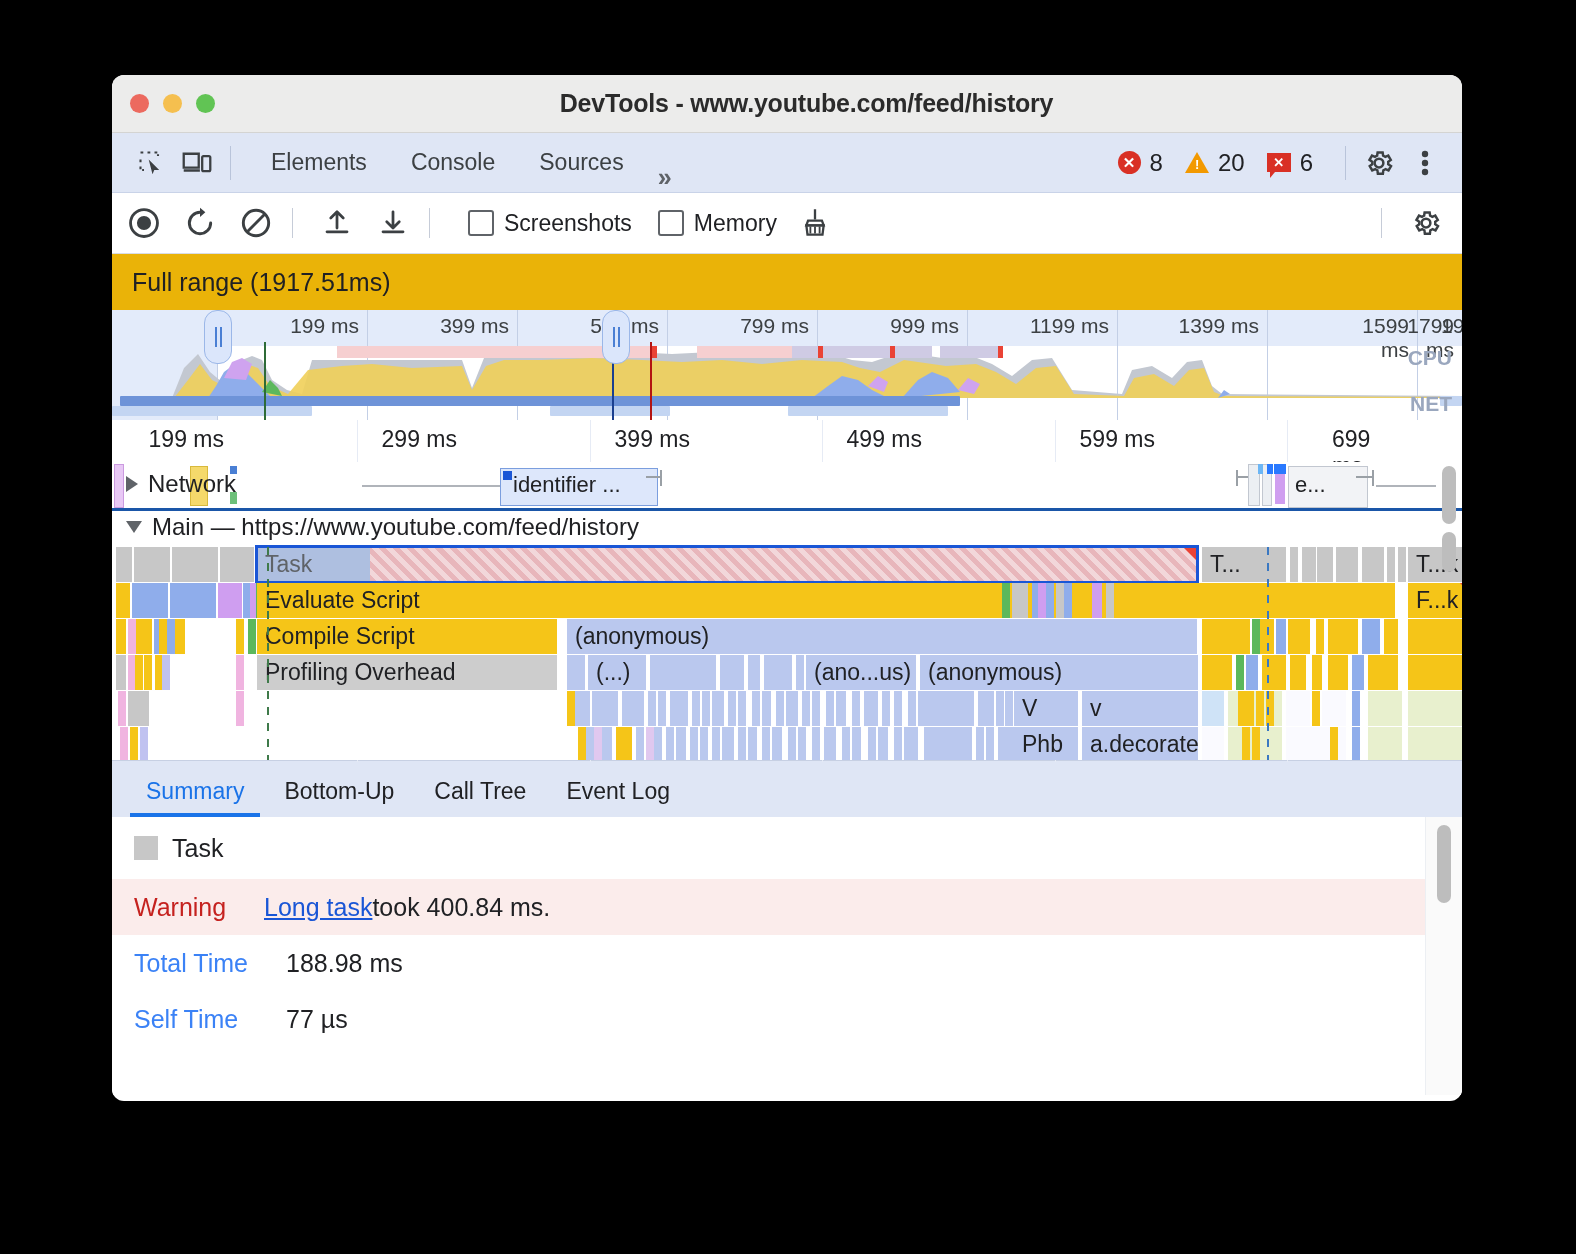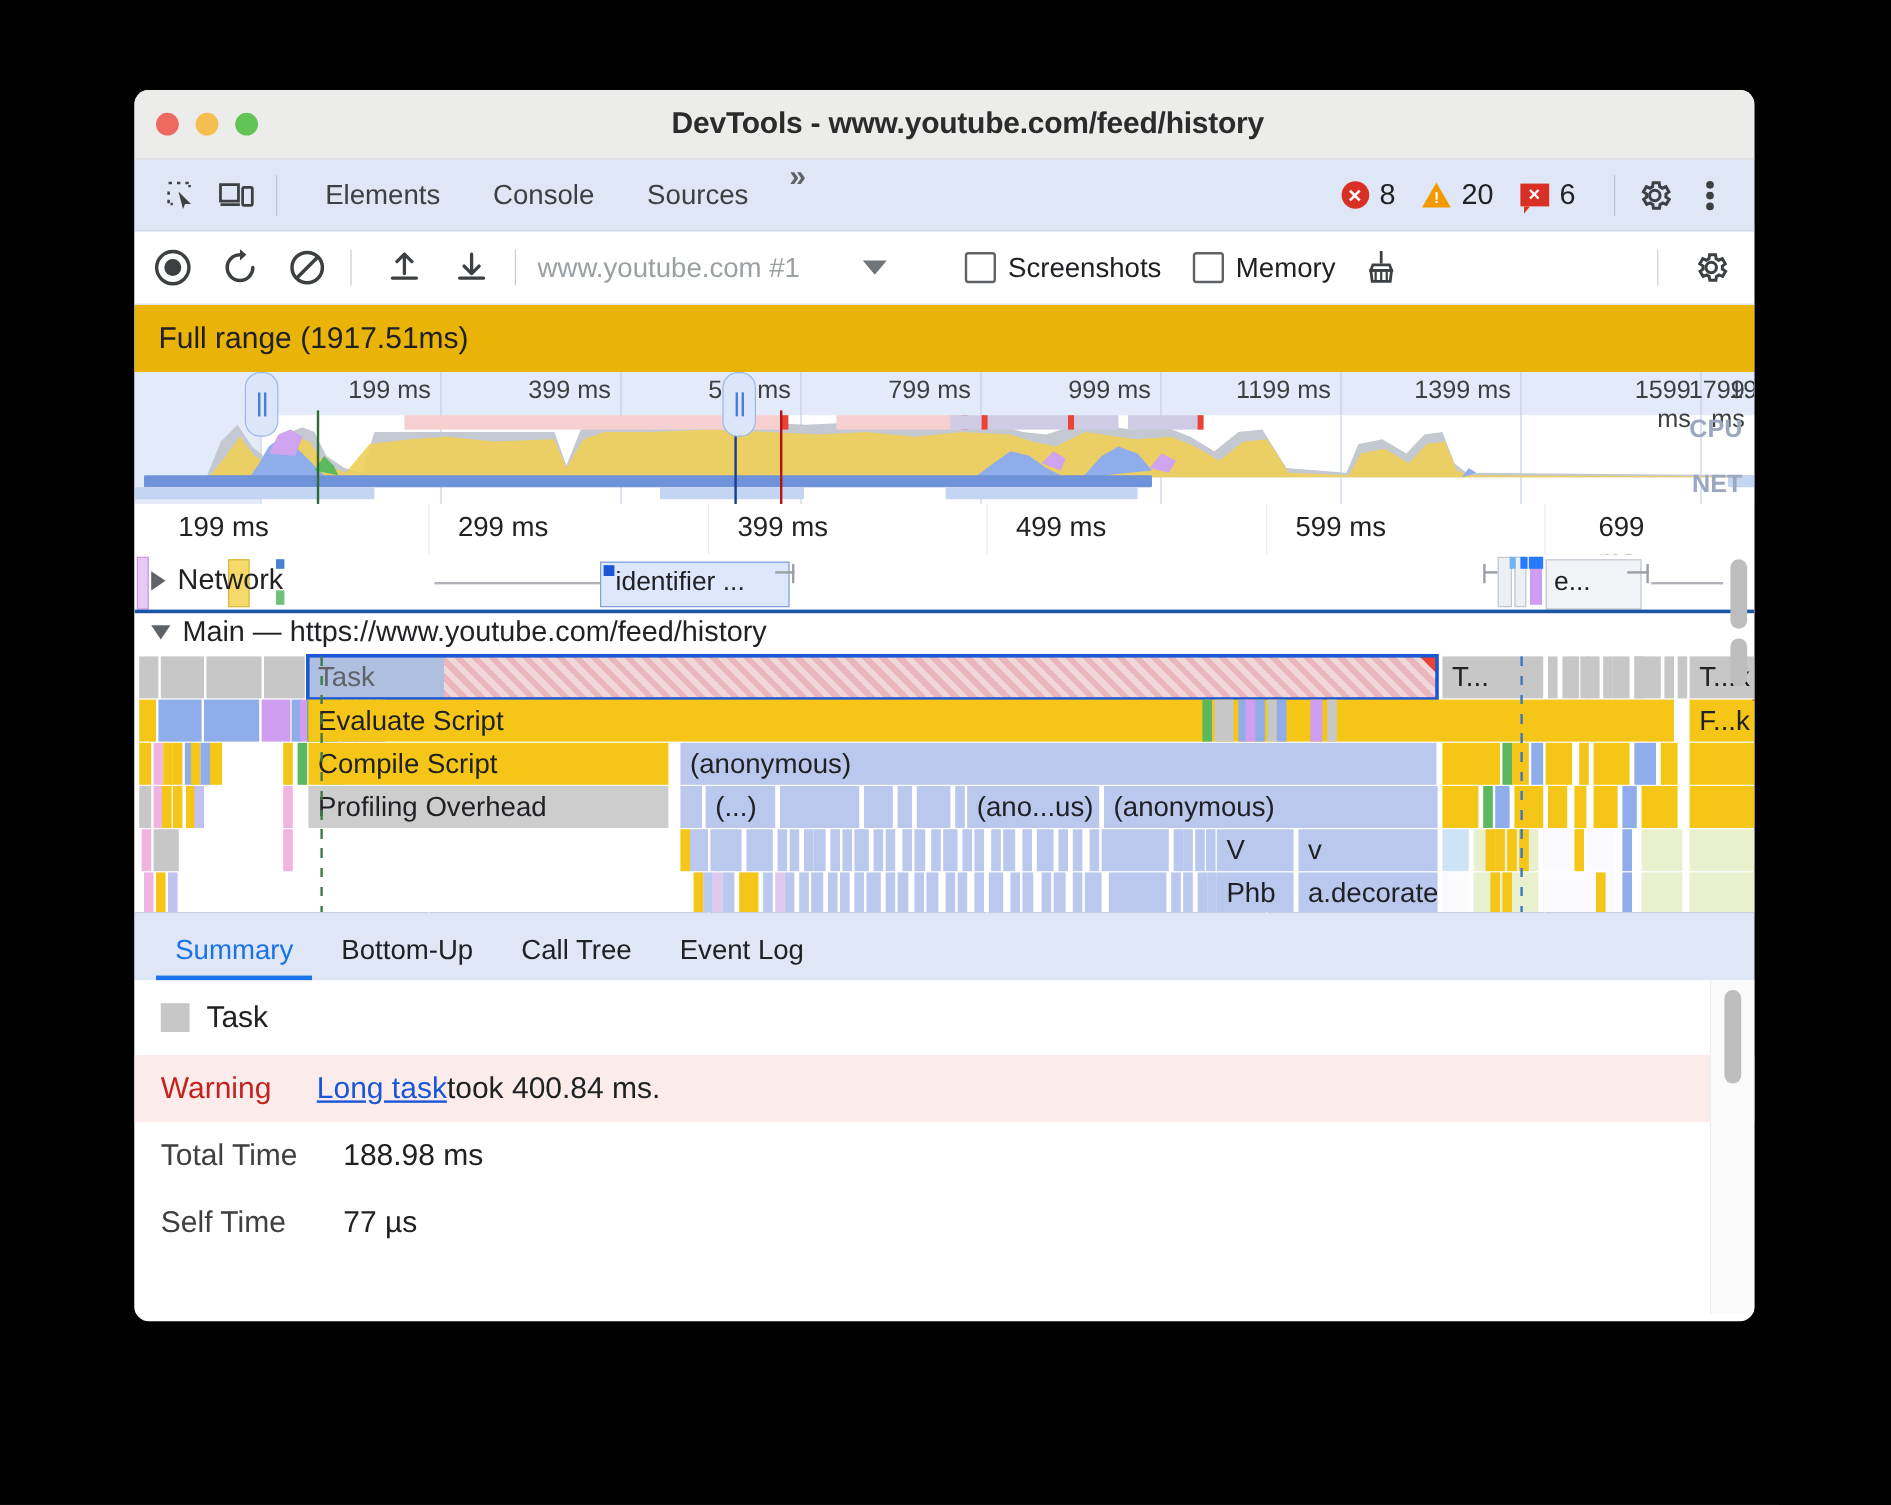--- a/index.html
+++ b/index.html
@@ -48,21 +48,21 @@
     position: relative;
     border-bottom: 1px solid #c9d3e8;
   }
   .tb-icon {
     width: 46px; height: 46px;
     display: flex; align-items: center; justify-content: center;
     color: #3c4043;
   }
   .tb-icon:first-child { margin-left: 16px; }
   .vsep { width: 1px; height: 34px; background: #b9c4da; margin: 0 10px; }
-  .tabs { display: flex; align-items: flex-start; height: 100%; margin-left: 8px; }
+  .tabs { display: flex; align-items: flex-end; height: 100%; margin-left: 8px; }
   .tab {
     padding: 0 22px; height: 100%;
     display: flex; align-items: center;
     font-size: 23px; color: #3c4043;
     position: relative;
   }
   .tab.active { color: #1a73e8; }
   .tab.active::after {
     content: ""; position: absolute; left: 8px; right: 8px; bottom: 0;
     height: 4px; background: #1a73e8;
@@ -218,21 +218,21 @@
   .btab.active { color:#1a73e8; }
   .btab.active::after {
     content:""; position:absolute; left:4px; right:4px; bottom:0; height:4px; background:#1a73e8;
   }
 
   
   .summary { background:#fff; position:relative; height: 278px; }
   .sumrow { display:flex; align-items:center; height: 56px; padding-left: 22px; font-size:25px; }
   .sumrow.warn { background:#fbeceb; }
   .swatch { width: 24px; height: 24px; background:#c7c7c7; margin-right: 14px; }
-  .sum-key { color:#404040; width: 152px; }
+  .sum-key { color:#3b82f6; width: 152px; }
   .sum-key.red { color:#c5221f; width: 130px; }
   .sum-val { color:#202124; }
   .link { color:#1a56d6; text-decoration: underline; }
 
   .scrollbar {
     position:absolute; width: 14px; border-radius: 7px; background:#bdbdbd;
   }
   .scrolltrack-bg { position:absolute; background:#fafafa; }
 </style>
 </head>
@@ -329,24 +329,20 @@
             <path d="M4 19h16" stroke="#3c4043" stroke-width="2.2" stroke-linecap="round"></path>
           </svg>
     </div>
     <div class="pt-icon">
       <svg width="30" height="30" viewBox="0 0 24 24">
             <path d="M12 3v13M12 16l-5-5M12 16l5-5" stroke="#3c4043" stroke-width="2.2" fill="none" stroke-linecap="round"></path>
             <path d="M4 19h16" stroke="#3c4043" stroke-width="2.2" stroke-linecap="round"></path>
           </svg>
     </div>
     <div class="pt-sep"></div>
-    <div class="urlselect">
-      <span class="urltext">www.youtube.com #1</span>
-      <span class="caret-down"></span>
-    </div>
     <div class="chk-group">
       <span class="chkbox"></span>
       <span class="chk-label">Screenshots</span>
     </div>
     <div class="chk-group">
       <span class="chkbox"></span>
       <span class="chk-label">Memory</span>
     </div>
     <div class="pt-icon" style="margin-left:14px">
       <svg width="28" height="30" viewBox="0 0 22 26">

